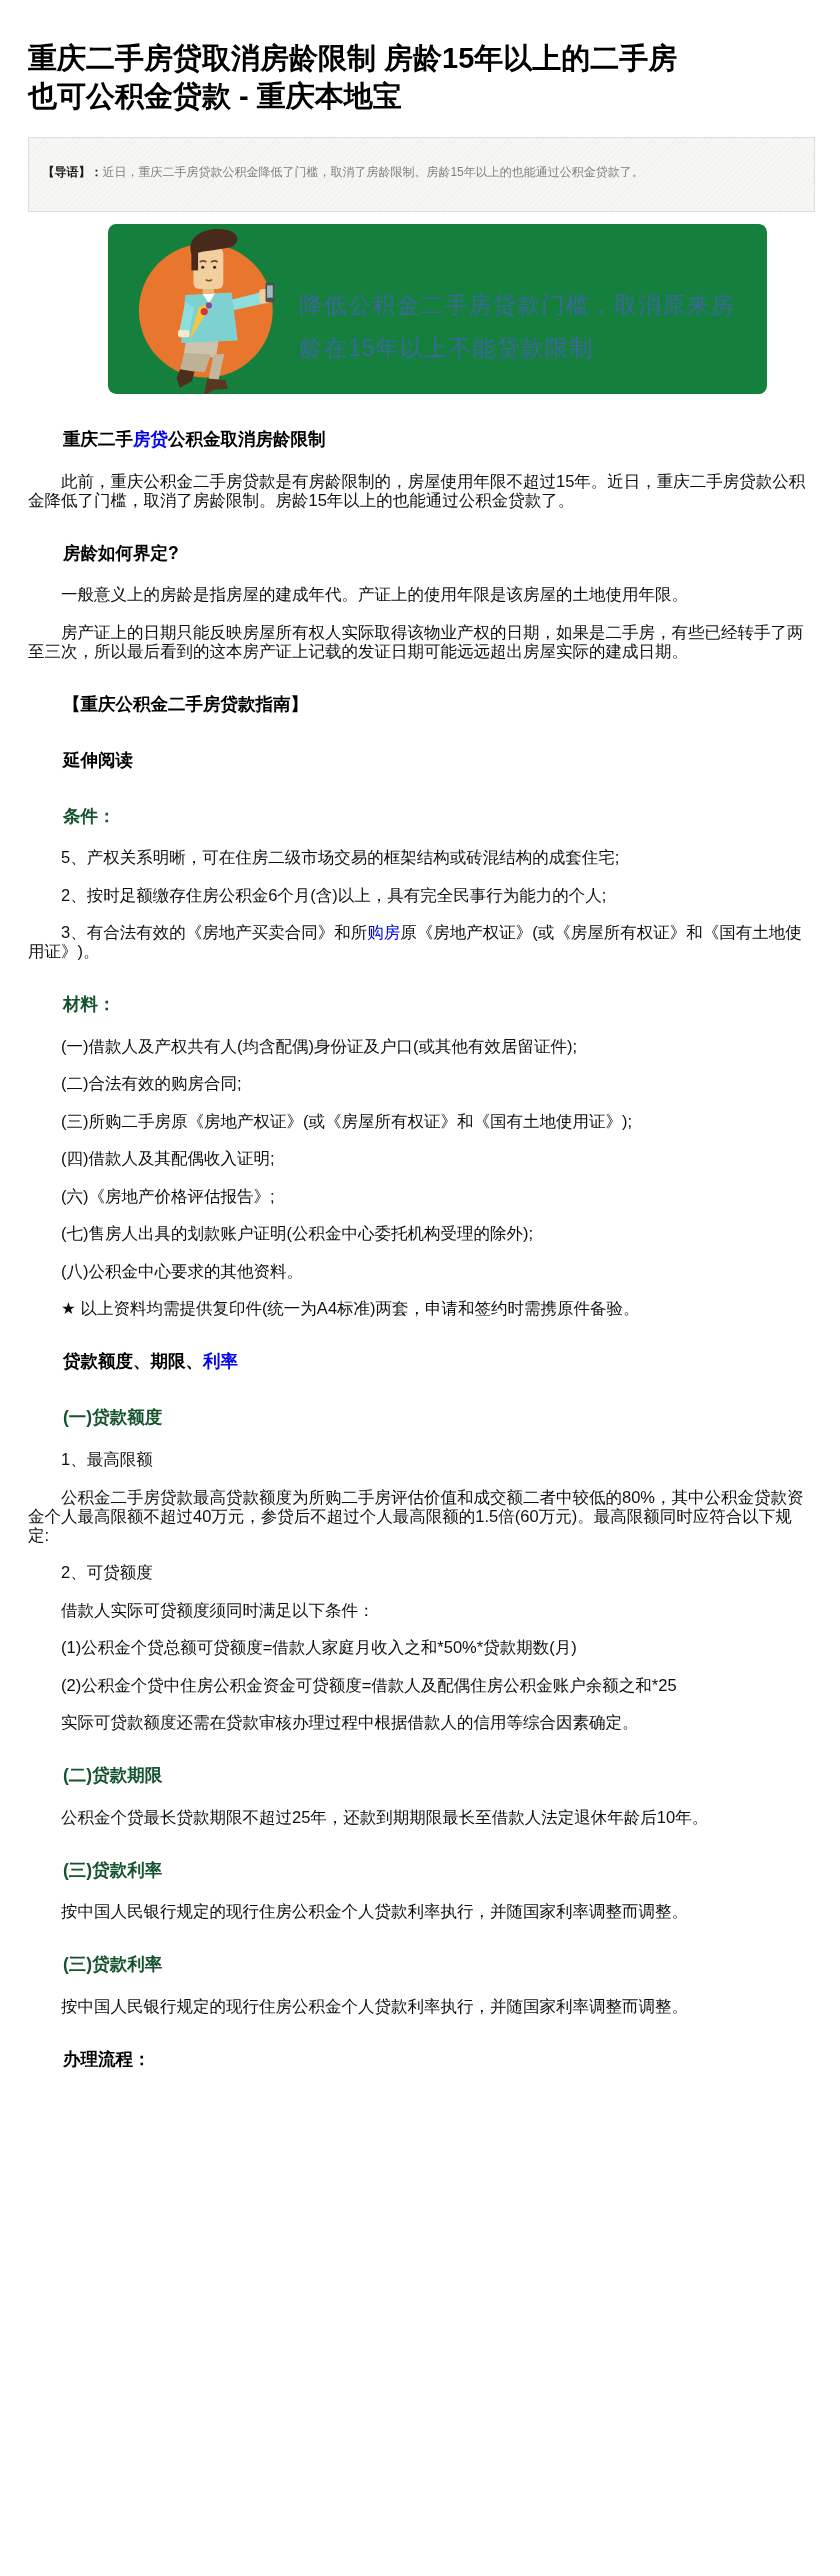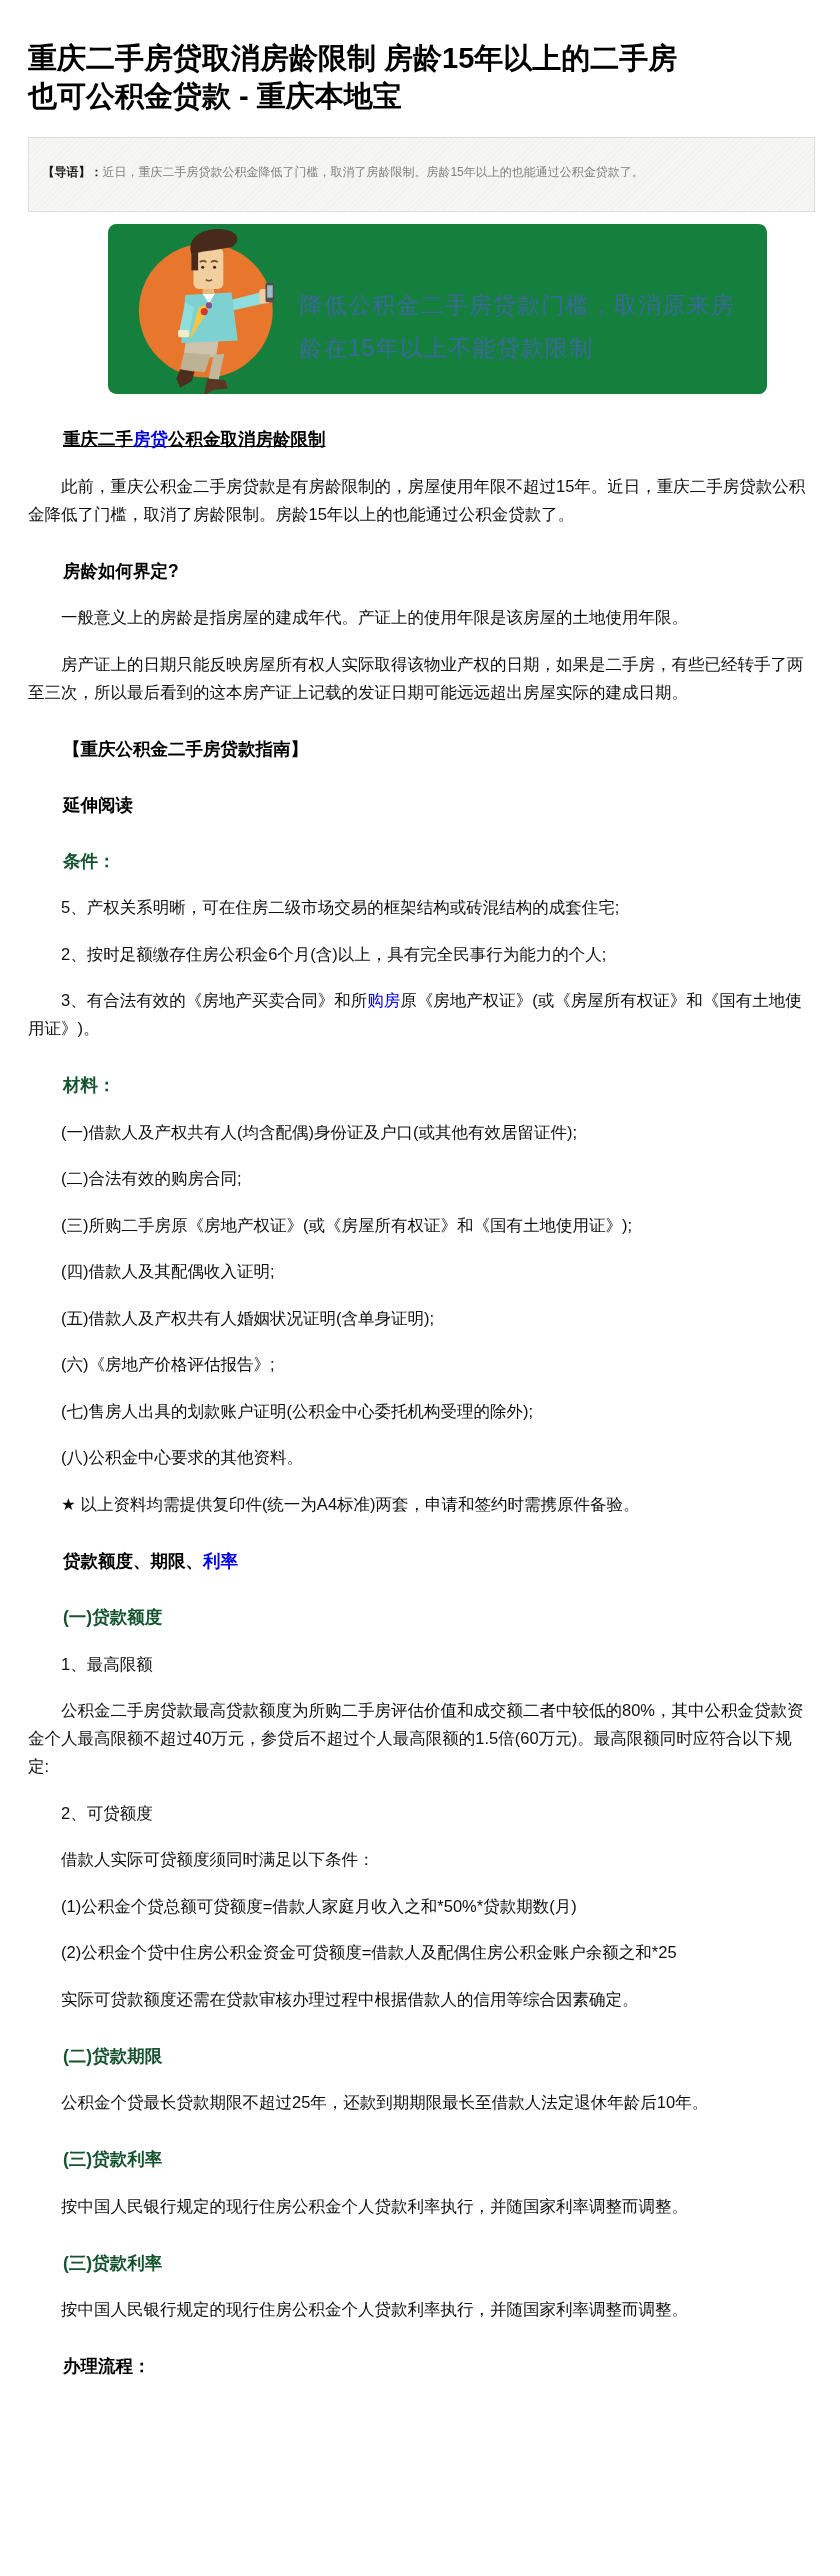--- a/index.html
+++ b/index.html
@@ -30,22 +30,22 @@
   .hero {
     margin:12.4px 0 0 80px;
     width:659px; height:170px;
     background:#15803d;
     border-radius:8.2px;
     position:relative; overflow:hidden;
   }
 
   .article { margin-top:21.6px; max-width:783px; }
   .blk { text-indent:2em; }
-  .blk.p  { font-size:16.5px; line-height:28px; margin:18.5px 0; color:#0f0f0f; font-weight:normal; }
-  .blk.h2 { font-size:17.5px; line-height:25px; font-weight:bold; margin:33px 0 19.6px; color:#000;text-decoration:underline; }
+  .blk.p  { font-size:16.5px; line-height:19px; margin:18.5px 0; color:#0f0f0f; font-weight:normal; }
+  .blk.h2 { font-size:17.5px; line-height:25px; font-weight:bold; margin:33px 0 19.6px; color:#000; }
   .blk.h3 { font-size:17.5px; line-height:25px; font-weight:bold; margin:31px 0 19.6px; color:#000; }
   .blk.red{ font-size:17.5px; line-height:25px; font-weight:bold; margin:31px 0 19.6px; color:#14532d; }
   .lnk { color:#0000ee; text-decoration:none; }
 </style>
 </head>
 <body>
 
 <div class="page">
 
   <h1 class="main-title">重庆二手房贷取消房龄限制 房龄15年以上的二手房也可公积金贷款 - 重庆本地宝</h1>
@@ -110,21 +110,20 @@
       <div class="blk h3"><span>延伸阅读</span></div>
       <div class="blk red"><span>条件：</span></div>
       <p class="blk p"><span>5、产权关系明晰，可在住房二级市场交易的框架结构或砖混结构的成套住宅;</span></p>
       <p class="blk p"><span>2、按时足额缴存住房公积金6个月(含)以上，具有完全民事行为能力的个人;</span></p>
       <p class="blk p"><span>3、有合法有效的《房地产买卖合同》和所</span><a class="lnk" href="#">购房</a><span>原《房地产权证》(或《房屋所有权证》和《国有土地使用证》)。</span></p>
       <div class="blk red"><span>材料：</span></div>
       <p class="blk p"><span>(一)借款人及产权共有人(均含配偶)身份证及户口(或其他有效居留证件);</span></p>
       <p class="blk p"><span>(二)合法有效的购房合同;</span></p>
       <p class="blk p"><span>(三)所购二手房原《房地产权证》(或《房屋所有权证》和《国有土地使用证》);</span></p>
       <p class="blk p"><span>(四)借款人及其配偶收入证明;</span></p>
-      <p class="blk p"><span>(五)借款人及产权共有人婚姻状况证明(含单身证明);</span></p>
       <p class="blk p"><span>(六)《房地产价格评估报告》;</span></p>
       <p class="blk p"><span>(七)售房人出具的划款账户证明(公积金中心委托机构受理的除外);</span></p>
       <p class="blk p"><span>(八)公积金中心要求的其他资料。</span></p>
       <p class="blk p"><span>★ 以上资料均需提供复印件(统一为A4标准)两套，申请和签约时需携原件备验。</span></p>
       <div class="blk h3"><span>贷款额度、期限、</span><a class="lnk" href="#">利率</a></div>
       <div class="blk red"><span>(一)贷款额度</span></div>
       <p class="blk p"><span>1、最高限额</span></p>
       <p class="blk p"><span>公积金二手房贷款最高贷款额度为所购二手房评估价值和成交额二者中较低的80%，其中公积金贷款资金个人最高限额不超过40万元，参贷后不超过个人最高限额的1.5倍(60万元)。最高限额同时应符合以下规定:</span></p>
       <p class="blk p"><span>2、可贷额度</span></p>
       <p class="blk p"><span>借款人实际可贷额度须同时满足以下条件：</span></p>

